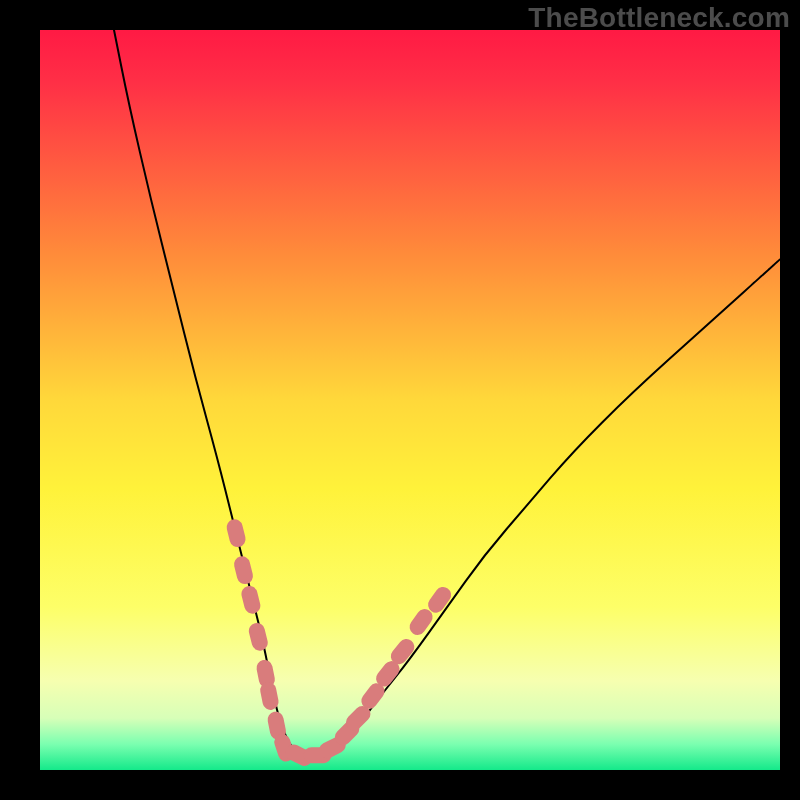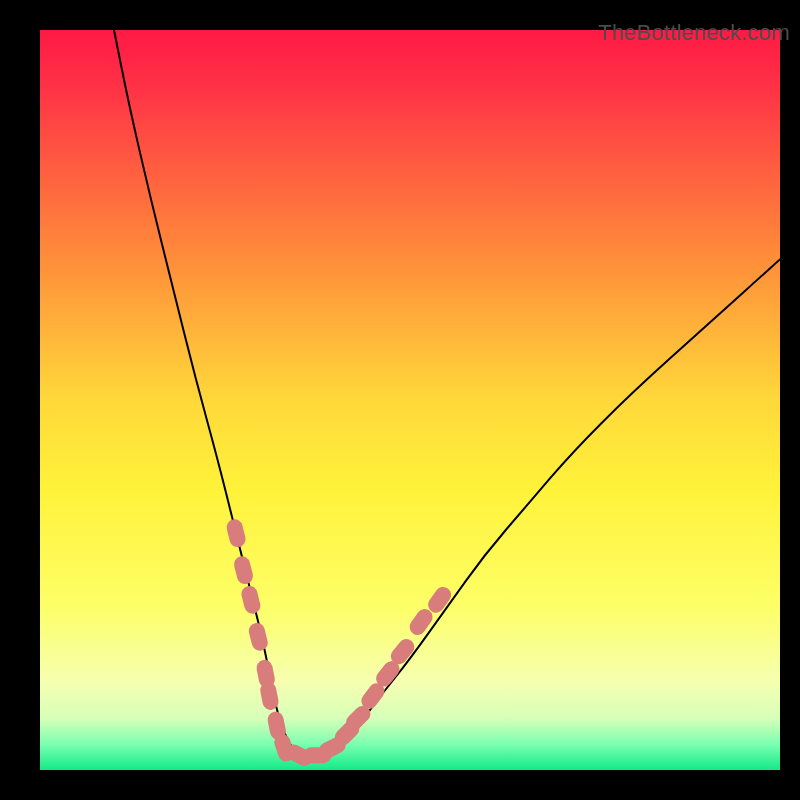--- a/index.html
+++ b/index.html
@@ -14,25 +14,25 @@
   .frame {
     position: absolute;
     left: 0;
     top: 0;
     width: 800px;
     height: 800px;
     background: #000;
   }
   .watermark {
     position: absolute;
-    top: 20px;
+    top: 2px;
     right: 10px;
     color: #4c4c4c;
-    font-size: 22px;
-    font-weight: 400;
+    font-size: 28px;
+    font-weight: 700;
     letter-spacing: 0.2px;
     z-index: 5;
   }
   .plot {
     position: absolute;
     left: 40px;
     top: 30px;
     width: 740px;
     height: 740px;
   }

